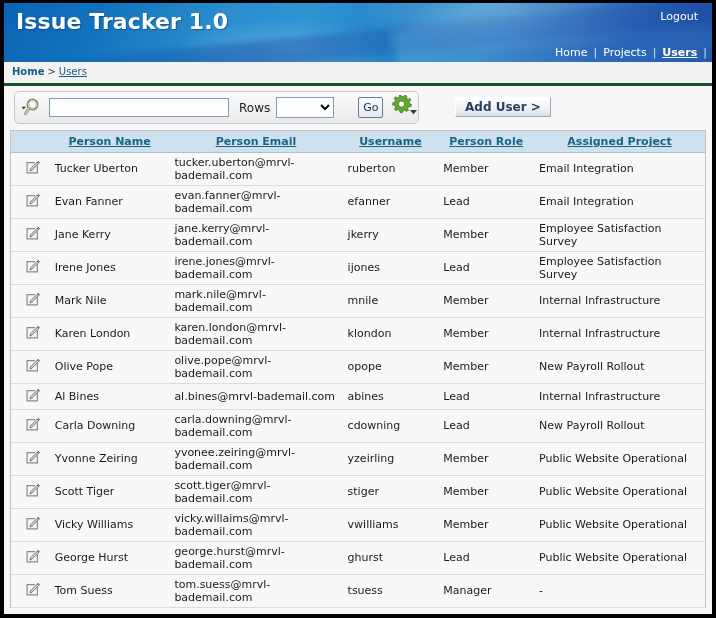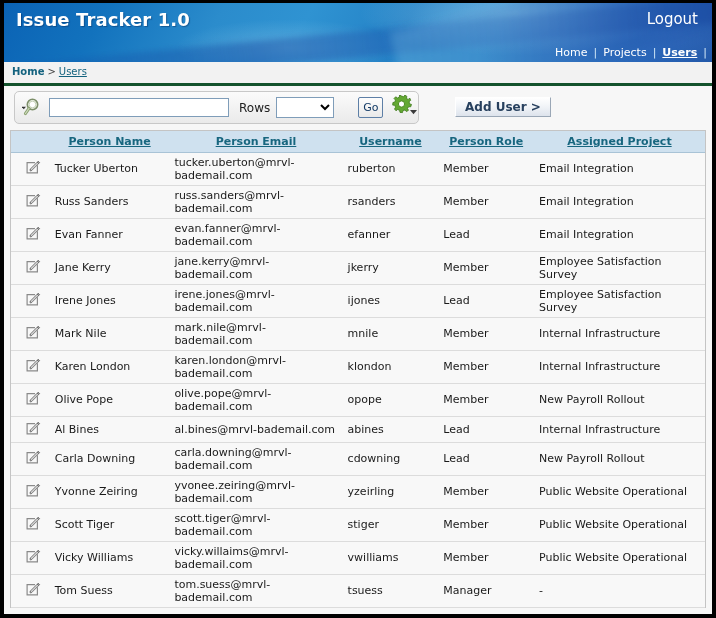--- a/index.html
+++ b/index.html
@@ -56,31 +56,31 @@
     position: absolute;
     left: 55%; top: -30%;
     width: 55%; height: 130%;
     background: linear-gradient(100deg, rgba(120,185,225,0.35), rgba(35,90,175,0.45) 60%, rgba(25,75,160,0.25));
     transform: rotate(-14deg);
     filter: blur(4px);
   }
   .app-title {
     position: absolute;
     left: 12px; top: 6px;
-    font-size: 18px;
+    font-size: 22px;
     font-weight: bold;
     color: #ffffff;
     letter-spacing: 0.1px;
     text-shadow: 1px 1px 1px rgba(0,40,90,0.45);
     z-index: 3;
   }
   .logout-link {
     position: absolute;
     right: 14px; top: 7px;
-    font-size: 15px;
+    font-size: 11px;
     color: #ffffff;
     text-decoration: none;
     z-index: 3;
   }
   .topnav {
     position: absolute;
     right: 5px; bottom: 3px;
     font-size: 11px;
     color: #ffffff;
     z-index: 3;
@@ -340,37 +340,20 @@
         </svg>
       </span>
     </td>
     <td class="c-name">Tucker Uberton</td>
     <td class="c-email">tucker.uberton@mrvl-bademail.com</td>
     <td class="c-user">ruberton</td>
     <td class="c-role">Member</td>
     <td class="c-proj">Email Integration</td>
   </tr>
 
-  <tr>
-    <td class="c-edit">
-      <span class="pencil">
-        <svg width="16" height="16" viewBox="0 0 16 16" aria-hidden="true">
-          <path d="M1.5 3.0 L10.0 3.0 L10.0 4.2 L2.7 4.2 L2.7 13.2 L11.8 13.2 L11.8 6.2 L13.0 6.2 L13.0 14.4 L1.5 14.4 Z" fill="#8a8a8a"></path>
-          <path d="M5.2 12.0 L6.6 11.6 L13.6 4.6 L12.2 3.2 L5.2 10.2 Z" fill="#d4d4d4" stroke="#6f6f6f" stroke-width="0.9" stroke-linejoin="round"></path>
-          <path d="M12.2 3.2 L13.6 4.6 L14.6 3.6 L13.2 2.2 Z" fill="#9b9b9b" stroke="#5f5f5f" stroke-width="0.8"></path>
-          <path d="M5.2 10.2 L6.6 11.6" stroke="#707070" stroke-width="0.9"></path>
-        </svg>
-      </span>
-    </td>
-    <td class="c-name">Russ Sanders</td>
-    <td class="c-email">russ.sanders@mrvl-bademail.com</td>
-    <td class="c-user">rsanders</td>
-    <td class="c-role">Member</td>
-    <td class="c-proj">Email Integration</td>
-  </tr>
 
   <tr>
     <td class="c-edit">
       <span class="pencil">
         <svg width="16" height="16" viewBox="0 0 16 16" aria-hidden="true">
           <path d="M1.5 3.0 L10.0 3.0 L10.0 4.2 L2.7 4.2 L2.7 13.2 L11.8 13.2 L11.8 6.2 L13.0 6.2 L13.0 14.4 L1.5 14.4 Z" fill="#8a8a8a"></path>
           <path d="M5.2 12.0 L6.6 11.6 L13.6 4.6 L12.2 3.2 L5.2 10.2 Z" fill="#d4d4d4" stroke="#6f6f6f" stroke-width="0.9" stroke-linejoin="round"></path>
           <path d="M12.2 3.2 L13.6 4.6 L14.6 3.6 L13.2 2.2 Z" fill="#9b9b9b" stroke="#5f5f5f" stroke-width="0.8"></path>
           <path d="M5.2 10.2 L6.6 11.6" stroke="#707070" stroke-width="0.9"></path>
         </svg>
@@ -556,20 +539,37 @@
         </svg>
       </span>
     </td>
     <td class="c-name">Vicky Williams</td>
     <td class="c-email">vicky.willaims@mrvl-bademail.com</td>
     <td class="c-user">vwilliams</td>
     <td class="c-role">Member</td>
     <td class="c-proj">Public Website Operational</td>
   </tr>
 
+  <tr>
+    <td class="c-edit">
+      <span class="pencil">
+        <svg width="16" height="16" viewBox="0 0 16 16" aria-hidden="true">
+          <path d="M1.5 3.0 L10.0 3.0 L10.0 4.2 L2.7 4.2 L2.7 13.2 L11.8 13.2 L11.8 6.2 L13.0 6.2 L13.0 14.4 L1.5 14.4 Z" fill="#8a8a8a"></path>
+          <path d="M5.2 12.0 L6.6 11.6 L13.6 4.6 L12.2 3.2 L5.2 10.2 Z" fill="#d4d4d4" stroke="#6f6f6f" stroke-width="0.9" stroke-linejoin="round"></path>
+          <path d="M12.2 3.2 L13.6 4.6 L14.6 3.6 L13.2 2.2 Z" fill="#9b9b9b" stroke="#5f5f5f" stroke-width="0.8"></path>
+          <path d="M5.2 10.2 L6.6 11.6" stroke="#707070" stroke-width="0.9"></path>
+        </svg>
+      </span>
+    </td>
+    <td class="c-name">George Hurst</td>
+    <td class="c-email">george.hurst@mrvl-bademail.com</td>
+    <td class="c-user">ghurst</td>
+    <td class="c-role">Lead</td>
+    <td class="c-proj">Public Website Operational</td>
+  </tr>
 
   <tr>
     <td class="c-edit">
       <span class="pencil">
         <svg width="16" height="16" viewBox="0 0 16 16" aria-hidden="true">
           <path d="M1.5 3.0 L10.0 3.0 L10.0 4.2 L2.7 4.2 L2.7 13.2 L11.8 13.2 L11.8 6.2 L13.0 6.2 L13.0 14.4 L1.5 14.4 Z" fill="#8a8a8a"></path>
           <path d="M5.2 12.0 L6.6 11.6 L13.6 4.6 L12.2 3.2 L5.2 10.2 Z" fill="#d4d4d4" stroke="#6f6f6f" stroke-width="0.9" stroke-linejoin="round"></path>
           <path d="M12.2 3.2 L13.6 4.6 L14.6 3.6 L13.2 2.2 Z" fill="#9b9b9b" stroke="#5f5f5f" stroke-width="0.8"></path>
           <path d="M5.2 10.2 L6.6 11.6" stroke="#707070" stroke-width="0.9"></path>
         </svg>

